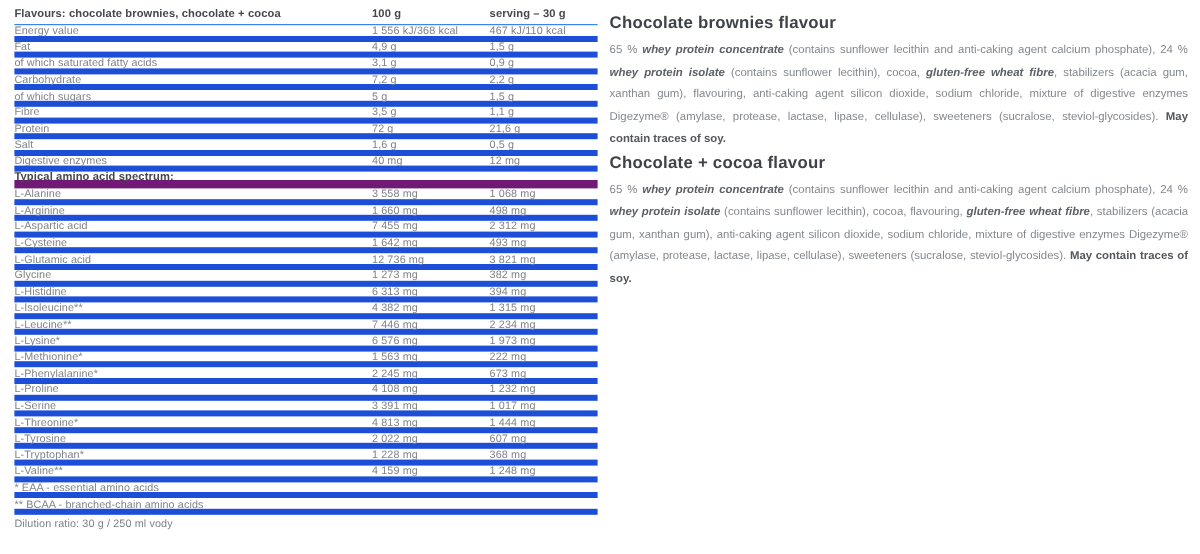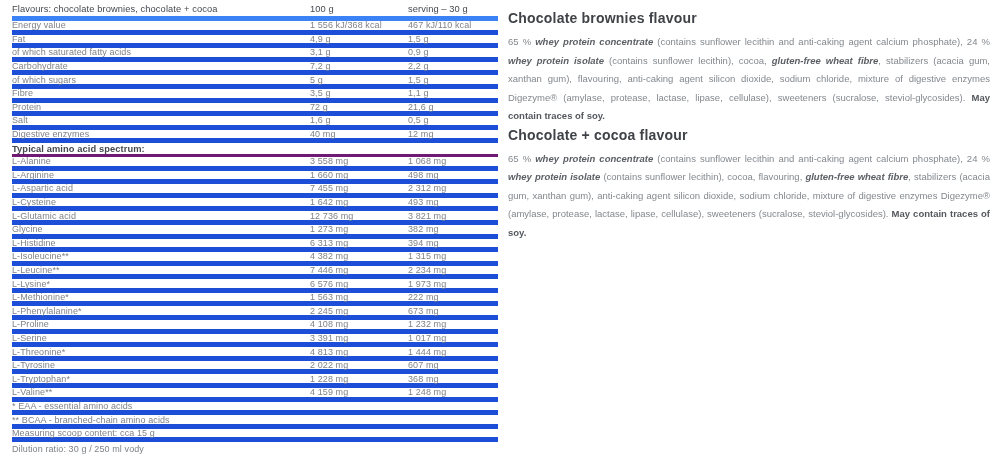--- a/index.html
+++ b/index.html
@@ -17,25 +17,25 @@
   .trow {
     display: flex; align-items: center;
     height: 13.6px;
     border-bottom: 5px solid #1d4ed8;
     font-size: 9px; letter-spacing: 0.1px;
     color: #7e8388;
     white-space: nowrap;
   }
   .trow.thead {
     height: 19px;
-    border-bottom: 5px solid #3b82f6;
-    font-weight: normal; color: #44484d; font-size: 9.3px;
+    border-bottom: 1px solid #3b82f6;
+    font-weight: bold; color: #44484d; font-size: 9.3px;
   }
   .trow.tsection {
-    border-bottom: 3px solid #701a75;
+    border-bottom: 7px solid #701a75;
     font-weight: bold; color: #44484d; font-size: 9.3px;
   }
   .trow.footnote:last-child { border-bottom: none; }
   .c0 { width: 298px; } .c1 { width: 98px; } .c2 { flex: 1; }
   .cfull { width: 100%; }
 
   
   .right { position: absolute; left: 508px; top: 0; width: 482px; padding-top: 9px; }
   .flavour-section { margin: 0; }
   .right h2 {
@@ -208,23 +208,20 @@
           <span class="c2">1 248 mg</span>
         </div>
       </div>
 
     <div id="footnote-rows">
         <div class="trow footnote">
           <span class="cfull">* EAA - essential amino acids</span>
         </div>
         <div class="trow footnote">
           <span class="cfull">** BCAA - branched-chain amino acids</span>
-        </div>
-        <div class="trow footnote">
-          <span class="cfull">Measuring scoop content: cca 15 g</span>
         </div>
         <div class="trow footnote">
           <span class="cfull">Dilution ratio: 30 g / 250 ml vody</span>
         </div>
       </div>
   </div>
 
   <div class="right" id="flavour-sections">
       <section class="flavour-section">
         <h2>Chocolate brownies flavour</h2>

